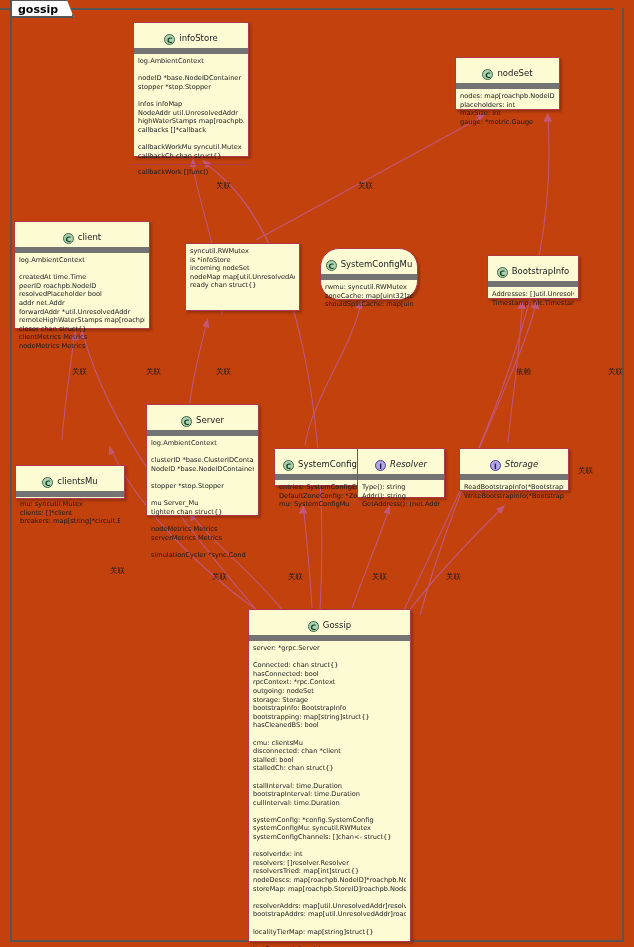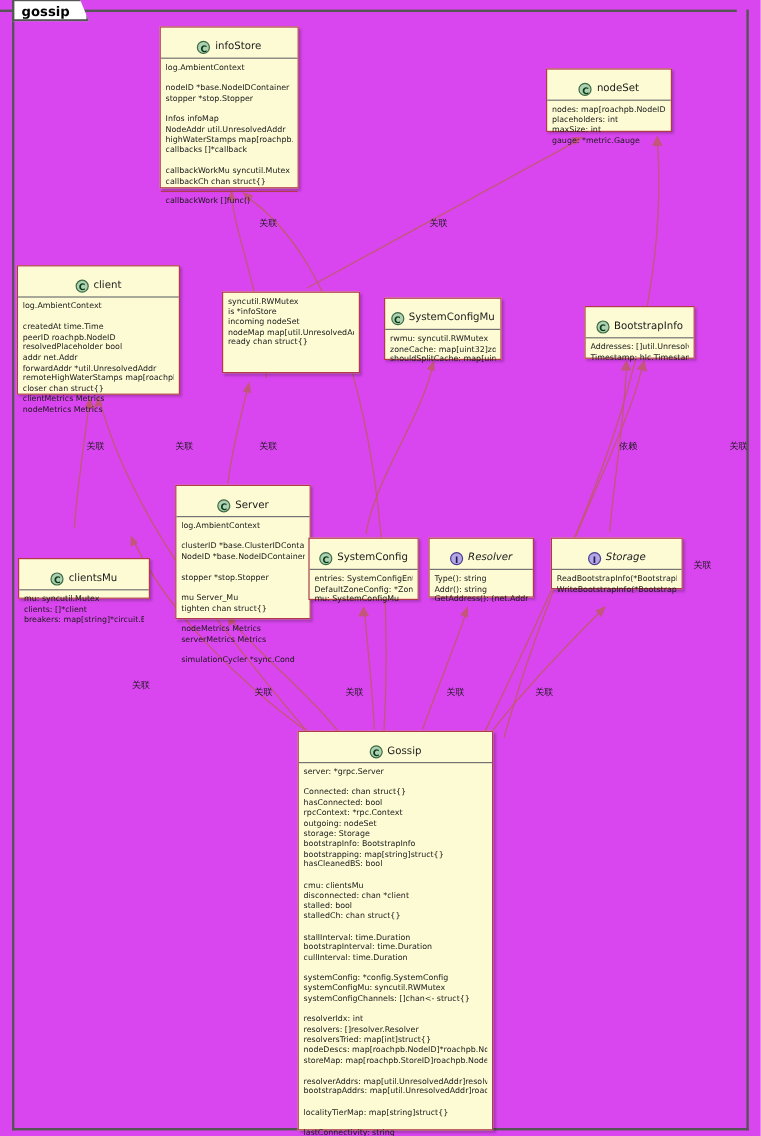--- a/index.html
+++ b/index.html
@@ -1,37 +1,37 @@
 <!DOCTYPE html>
 <html><head>
 <meta charset="utf-8">
 <title>gossip package class diagram</title>
 <style>
   html,body{margin:0;padding:0;background:#ffffff;}
   body{font-family:"DejaVu Sans","Liberation Sans",sans-serif;}
-  #canvas{position:relative;width:634px;height:947px;background:#d946ef;overflow:hidden;}
+  #canvas{position:relative;width:634px;height:947px;background:#c2410c;overflow:hidden;}
 
   
   .pkg-frame{position:absolute;left:10px;top:8px;width:614px;height:934px;
     border:2px solid #555;border-top:none;box-sizing:border-box;background:transparent;}
   .pkg-tab{position:absolute;left:10px;top:-1px;height:19px;box-sizing:border-box;
     border:2px solid #555;background:#fff;padding:1px 14px 0 6px;
     font-size:11px;font-weight:bold;color:#000;line-height:16px;
     clip-path:polygon(0 0,88% 0,100% 100%,0 100%);}
   .pkg-top-right{position:absolute;left:0px;top:8px;width:614px;height:2px;background:#555;}
 
   
   svg#links{position:absolute;left:0;top:0;width:634px;height:947px;}
   svg#links path{fill:none;stroke:#c2577a;stroke-width:1.1;}
   svg#links polygon{fill:#c2577a;}
 
   
   .cls{position:absolute;background:#fdfbd4;border:1px solid #b03a4a;
     box-shadow:2px 2px 2px rgba(0,0,0,.22);box-sizing:border-box;}
-  .cls-head{border-bottom:1px solid #737373;padding:3px 4px 3px 4px;text-align:center;
+  .cls-head{border-bottom:6px solid #737373;padding:3px 4px 3px 4px;text-align:center;
     white-space:nowrap;}
   .cls-title{font-size:8.5px;color:#1a1a1a;font-weight:normal;}
   .cls-title.iface{font-style:italic;}
   .badge{display:inline-block;width:11px;height:11px;border-radius:50%;
     line-height:11px;text-align:center;font-size:7.5px;font-weight:bold;
     vertical-align:-2px;margin-right:4px;box-sizing:border-box;}
   .badge.c{background:#ADD1B2;border:1px solid #3d6b45;color:#0a3d14;}
   .badge.i{background:#B4A7E5;border:1px solid #4a3d8f;color:#241a57;}
   .cls-body{padding:3px 4px 4px 4px;overflow:hidden;}
   .attr{font-size:6.6px;color:#1a1a1a;line-height:8.6px;white-space:nowrap;
@@ -157,21 +157,21 @@
   <div class="cls" style="left:185px;top:243px;width:115px;height:68px;">
     <div class="cls-body">
       <div class="attr">syncutil.RWMutex</div>
       <div class="attr">is    *infoStore</div>
       <div class="attr">incoming nodeSet</div>
       <div class="attr">nodeMap  map[util.UnresolvedAddr]serverInfo</div>
       <div class="attr">ready chan struct{}</div>
     </div>
   </div>
 
-  <div class="cls" style="left:320px;top:248px;width:98px;height:52px;">
+  <div class="cls" style="left:320px;top:248px;width:98px;height:52px;border-radius:19px;">
     <div class="cls-head">
       <span class="badge c">C</span><span class="cls-title">SystemConfigMu</span>
     </div>
     <div class="cls-body">
       <div class="attr">rwmu: syncutil.RWMutex</div>
       <div class="attr">zoneCache:      map[uint32]zoneEntry</div>
       <div class="attr">shouldSplitCache: map[uint32]bool</div>
     </div>
   </div>
 
@@ -211,21 +211,21 @@
     <div class="cls-head">
       <span class="badge c">C</span><span class="cls-title">clientsMu</span>
     </div>
     <div class="cls-body">
       <div class="attr">mu: syncutil.Mutex</div>
       <div class="attr">clients: []*client</div>
       <div class="attr">breakers: map[string]*circuit.Breaker</div>
     </div>
   </div>
 
-  <div class="cls" style="left:257px;top:448px;width:92px;height:52px;">
+  <div class="cls" style="left:274px;top:448px;width:92px;height:38px;">
     <div class="cls-head">
       <span class="badge c">C</span><span class="cls-title">SystemConfig</span>
     </div>
     <div class="cls-body">
       <div class="attr">entries: SystemConfigEntries</div>
       <div class="attr">DefaultZoneConfig: *ZoneConfig</div>
       <div class="attr">mu: SystemConfigMu</div>
     </div>
   </div>
 

